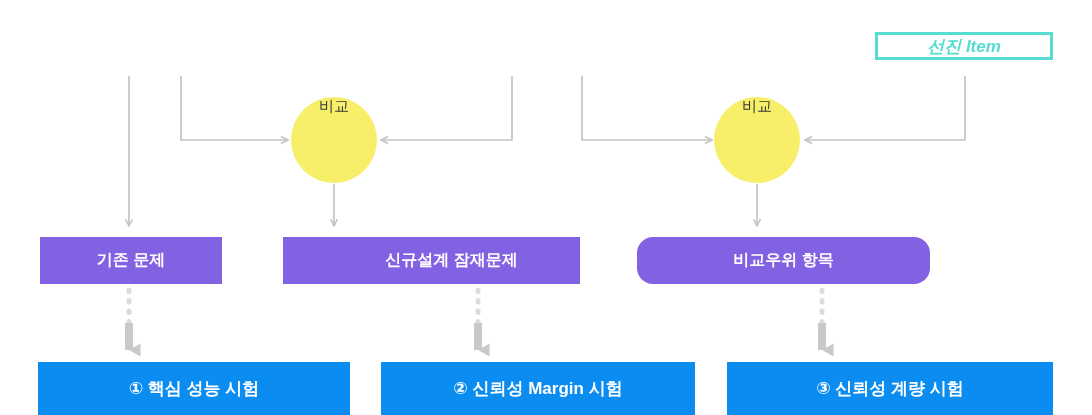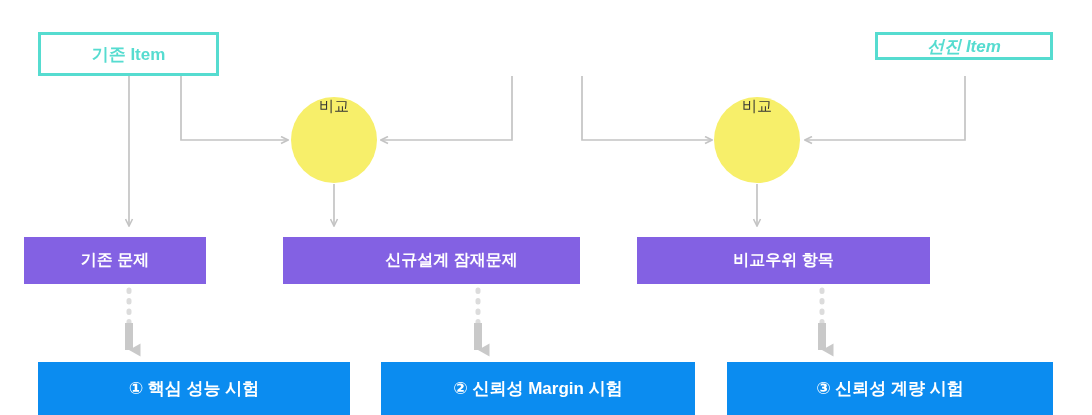--- a/index.html
+++ b/index.html
@@ -134,46 +134,43 @@
       <path d="M822,290 L822,323"></path>
     </g>
 
     <g stroke="#c9c9c9" stroke-width="8" fill="none">
       <path d="M129,323 L129,350" marker-end="url(#arrThick)"></path>
       <path d="M478,323 L478,350" marker-end="url(#arrThick)"></path>
       <path d="M822,323 L822,350" marker-end="url(#arrThick)"></path>
     </g>
   </svg>
 
-  <div class="src-box" style="left:38px; top:32px; width:181px; height:44px;">
-    <span class="label">기존 Item</span>
-  </div>
 
 
   <div class="src-box" style="left:875px; top:32px; width:178px; height:28px;font-style:italic;">
     <span class="label">선진 Item</span>
   </div>
 
   <div class="circle" style="left:291px; top:97px; width:86px; height:86px;">
     <span class="label">비교</span>
   </div>
 
   <div class="circle" style="left:714px; top:97px; width:86px; height:86px;">
     <span class="label">비교</span>
   </div>
 
-  <div class="mid-box" style="left:24px; top:237px; width:182px; height:47px;">
+  <div class="mid-box" style="left:40px; top:237px; width:182px; height:47px;">
     <span class="label">기존 문제</span>
   </div>
 
   <div class="mid-box" style="left:283px; top:237px; width:297px; height:47px;padding-left:40px;">
     <span class="label">신규설계 잠재문제</span>
   </div>
 
-  <div class="mid-box" style="left:637px; top:237px; width:293px; height:47px;">
+  <div class="mid-box" style="left:637px; top:237px; width:293px; height:47px;border-radius:16px;">
     <span class="label">비교우위 항목</span>
   </div>
 
   <div class="test-box" style="left:38px; top:362px; width:312px; height:53px;">
     <span class="label">① 핵심 성능 시험</span>
   </div>
 
   <div class="test-box" style="left:381px; top:362px; width:314px; height:53px;">
     <span class="label">② 신뢰성 Margin 시험</span>
   </div>

